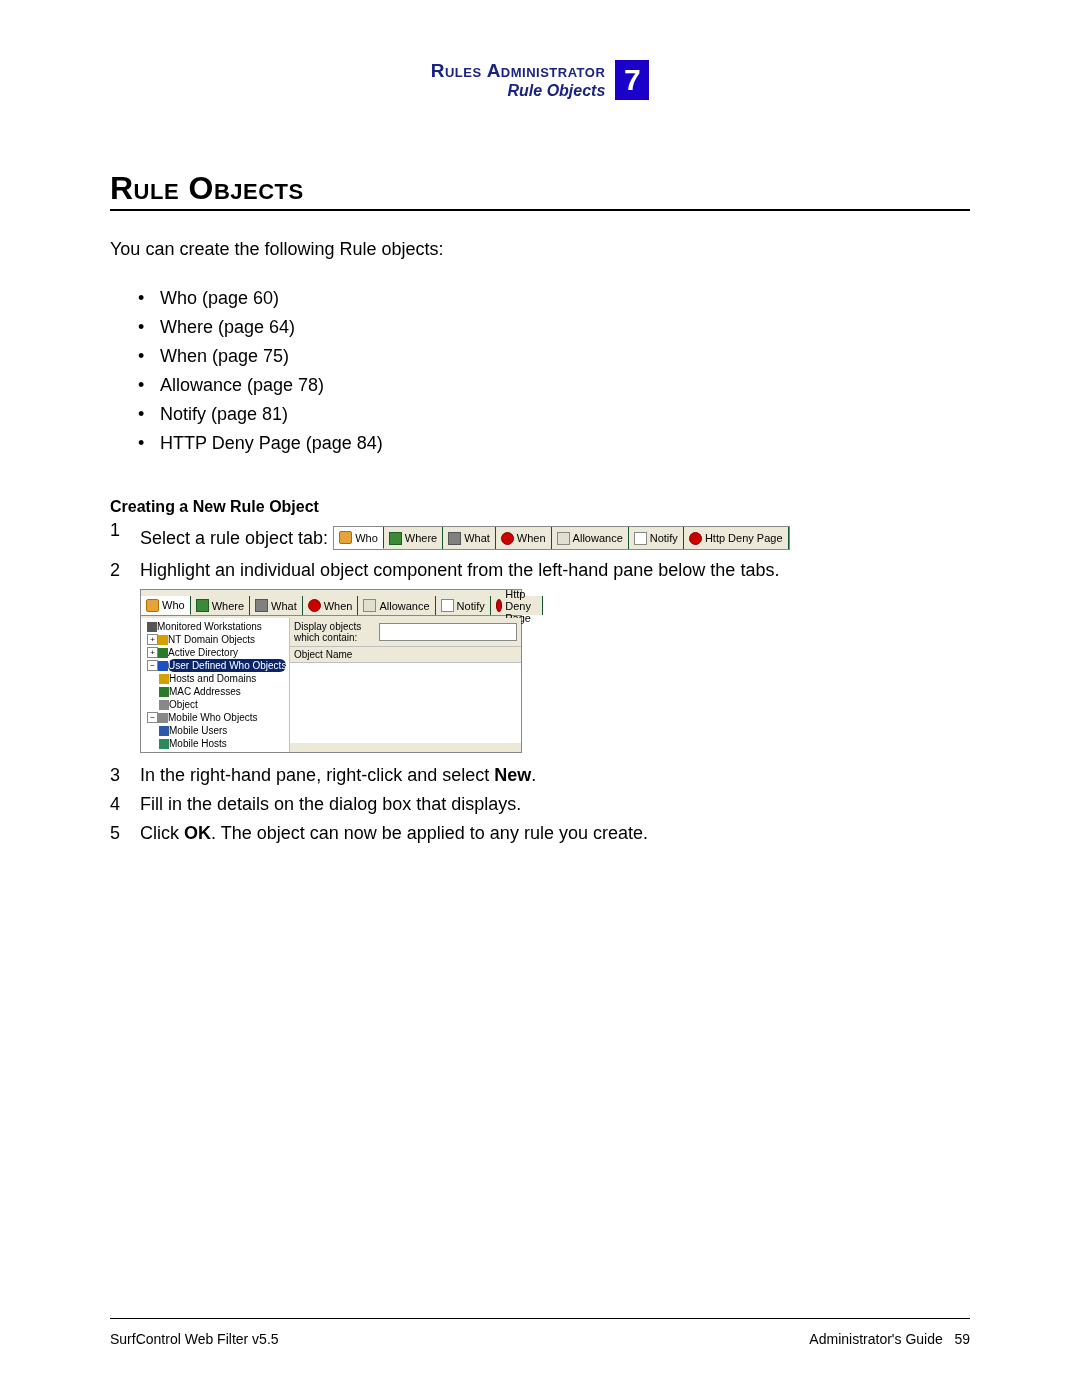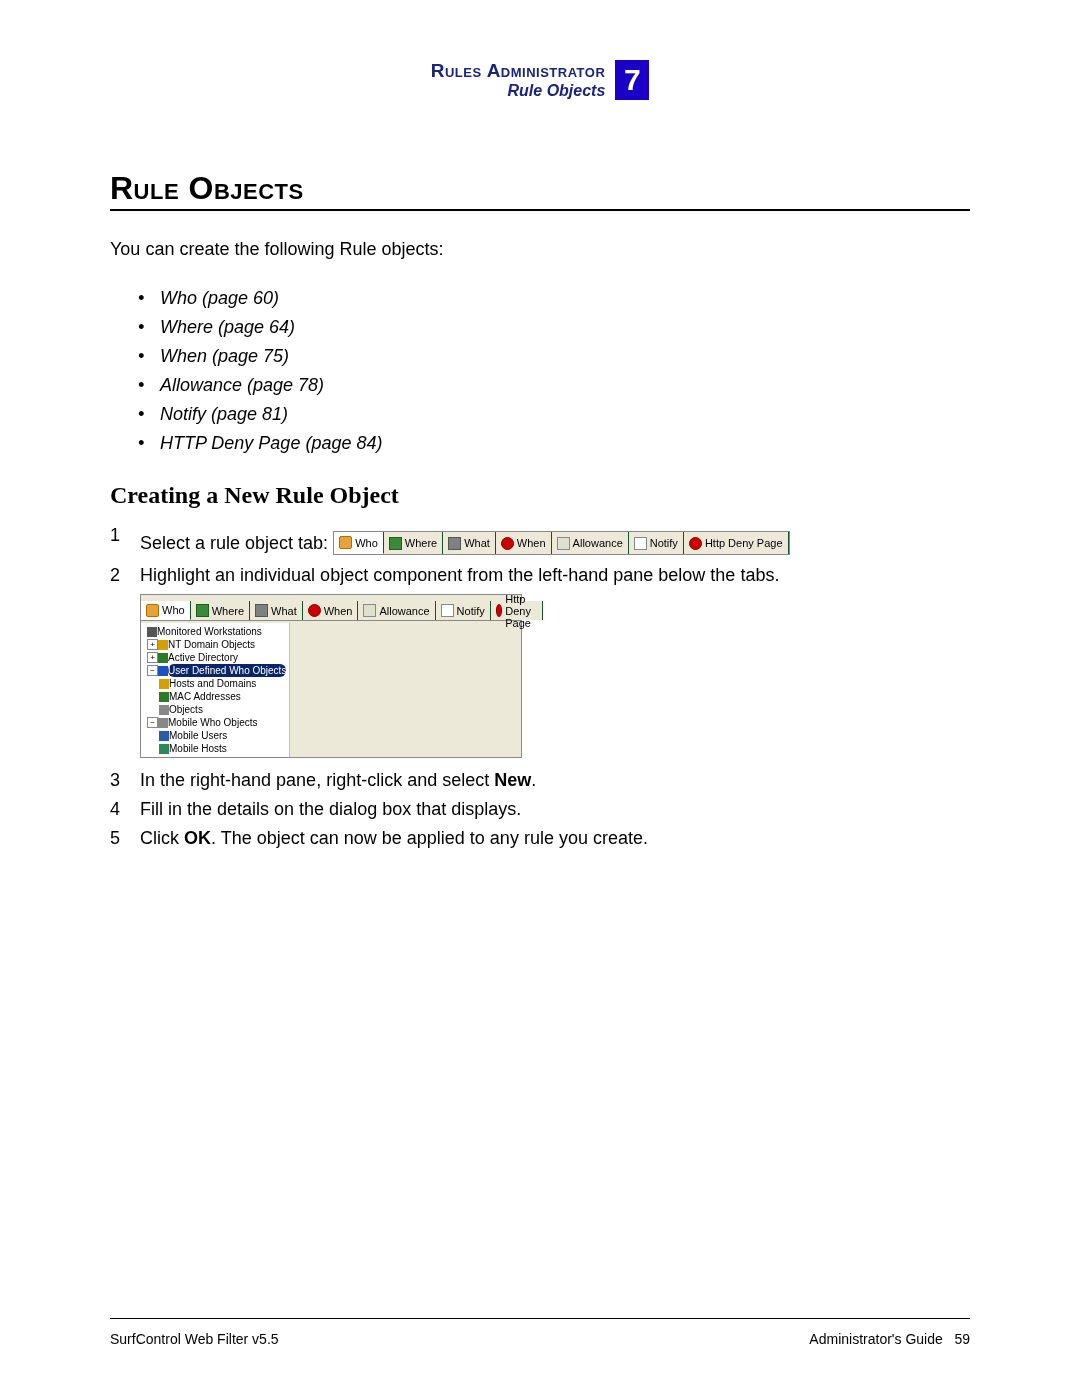--- a/index.html
+++ b/index.html
@@ -33,30 +33,30 @@
     align-items:center;justify-content:center;
   }
   
   h1{
     font-size:32px;font-variant:small-caps;font-weight:bold;
     margin:0 0 2px 0;letter-spacing:.5px;
   }
   .rule{border-bottom:2px solid #000;margin-bottom:28px;}
   .intro{font-size:18px;margin:0 0 24px 0;}
   ul.bullets{
-    list-style:none;padding:0;margin:0 0 24px 28px;font-style:italic;
+    list-style:none;padding:0;margin:0 0 40px 28px;
   }
   ul.bullets li{
     font-size:18px;padding:4px 0 4px 22px;position:relative;
   }
   ul.bullets li::before{
     content:"•";position:absolute;left:0;top:4px;font-size:18px;
   }
   h2{
-    font-size:24px;font-weight:bold;margin:0 0 12px 0;font-family:Liberation Serif, serif;
+    font-size:16px;font-weight:bold;margin:0 0 0 0;
   }
   ol.steps{
     list-style:none;padding:0;margin:0 0 0 0;
     counter-reset:step;
   }
   ol.steps>li{
     font-size:18px;padding:4px 0 4px 30px;position:relative;
     counter-increment:step;
   }
   ol.steps>li::before{
@@ -254,35 +254,43 @@
             <div class="node l2">
                 <span class="nicon ni-host"></span>
                 <span>Hosts and Domains</span>
               </div>
             <div class="node l2">
                 <span class="nicon ni-mac"></span>
                 <span>MAC Addresses</span>
               </div>
             <div class="node l2">
                 <span class="nicon ni-sub"></span>
-                <span>Objects</span>
+                <span>Object</span>
               </div>
             <div class="node l1">
                 <span class="tbox">−</span>
                 <span class="nicon ni-mob"></span>
                 <span>Mobile Who Objects</span>
               </div>
             <div class="node l2">
                 <span class="nicon ni-mu"></span>
                 <span>Mobile Users</span>
               </div>
             <div class="node l2">
                 <span class="nicon ni-mh"></span>
                 <span>Mobile Hosts</span>
               </div>
+          </div>
+          <div class="rpane">
+            <div class="filt">
+              <span>Display objects which contain:</span>
+              <input type="text" style="">
+            </div>
+            <div class="colhdr">Object Name</div>
+            <div class="listarea"></div>
           </div>
         </div>
       </div>
     </li>
     <li>
       <span>In the right-hand pane, right-click and select </span><b>New</b><span>.</span>
     </li>
     <li>
       <span>Fill in the details on the dialog box that displays.</span>
     </li>

